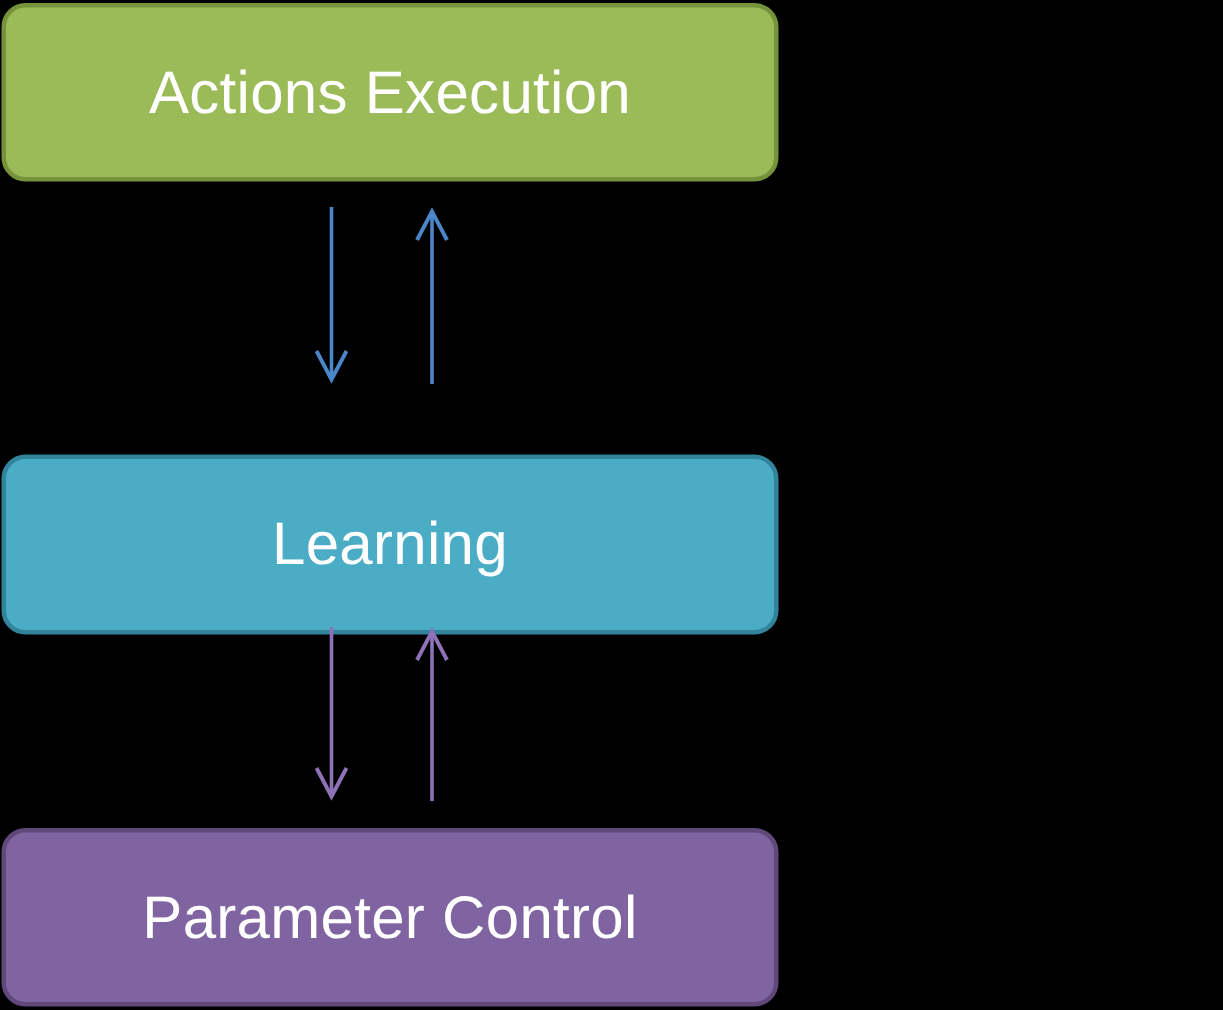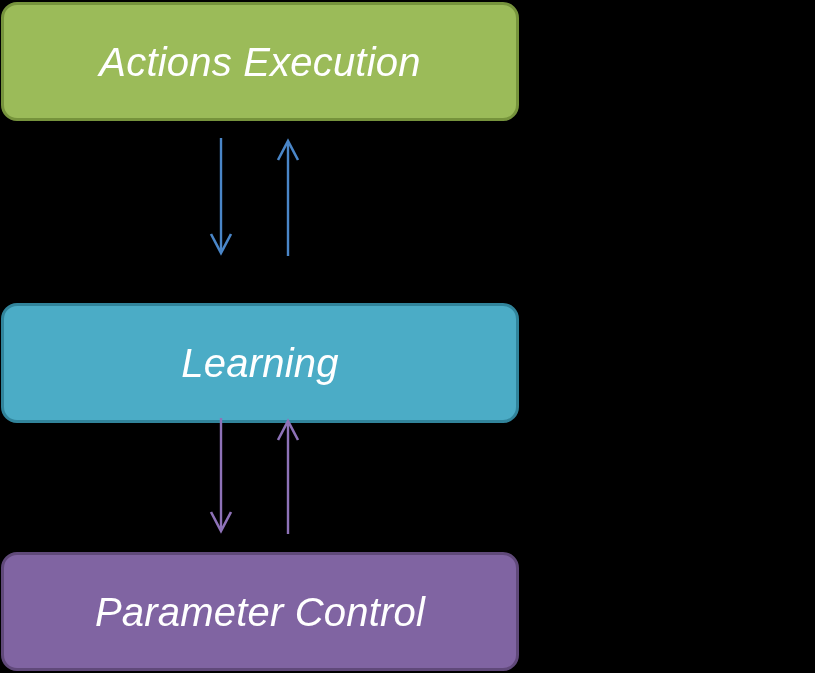--- a/index.html
+++ b/index.html
@@ -36,21 +36,20 @@
     user-select: none;
   }
 
   .node-label {
     font-size: 40px;
     font-weight: 400;
     line-height: 1;
     color: #ffffff;
     text-align: center;
     white-space: nowrap;
-    font-style: italic;
   }
 
   
   #node-actions-execution {
     left: 1px;
     top: 2px;
     width: 518px;
     height: 119px;
   }
   #node-learning {

